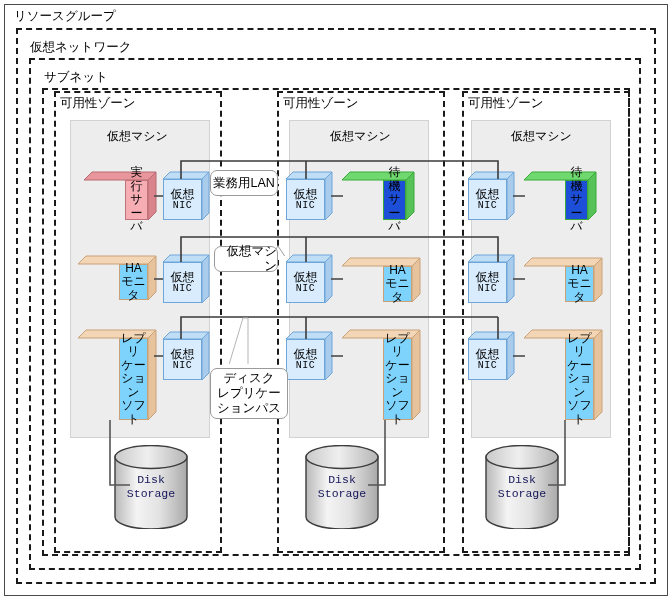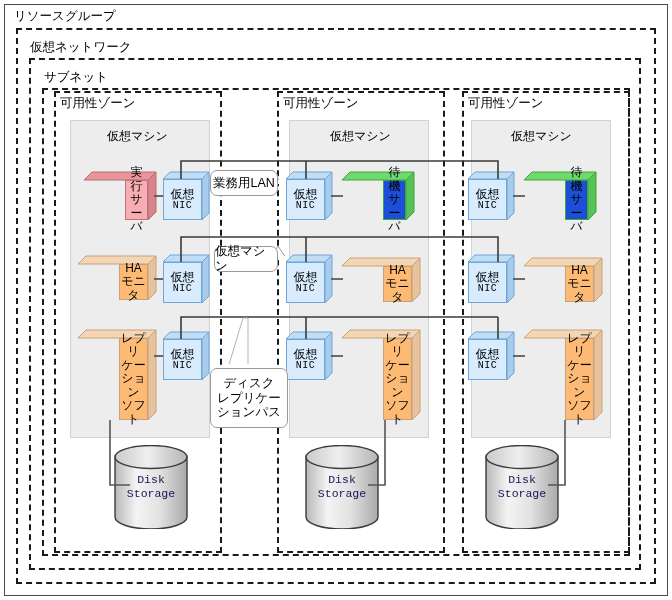--- a/index.html
+++ b/index.html
@@ -72,21 +72,21 @@
   .box3d .top{
     position:absolute;
     left:0;top:0;width:100%;height:100%;
     z-index:1;
   }
   .box3d svg{position:absolute;left:0;top:0;overflow:visible;}
 
   
   .c-red   .face{background:#f6aeb4;border-color:#c0737a;}
   .c-green .face{background:#1d4ed8;border-color:#3aa93a;}
-  .c-beige .face{background:#fdba74;border-color:#c9a179;}
+  .c-beige .face{background:#7dd3fc;border-color:#c9a179;}
 
   
   .nic{
     position:absolute;
   }
   .nic .face{
     position:absolute;
     left:0;top:7px;right:7px;bottom:0;
     background:#d8ecfd;
     border:1px solid #6fa6d9;
@@ -116,21 +116,21 @@
     pointer-events:none;
   }
 
   
   .callout{
     position:absolute;
     background:#ffffff;
     border:1px solid #9a9a9a;
     border-radius:7px;
     display:flex;align-items:center;justify-content:center;
-    text-align:left;
+    text-align:right;
     font-size:12.5px;
     color:#000;
     line-height:1.18;
     box-sizing:border-box;
     z-index:6;
   }
 
   
   #wires{position:absolute;left:0;top:0;width:672px;height:600px;z-index:2;pointer-events:none;}
   #wires-top{position:absolute;left:0;top:0;width:672px;height:600px;z-index:5;pointer-events:none;}
@@ -472,19 +472,19 @@
   </svg>
 
   <div class="callout" style="left:210px;top:170px;width:68px;height:26px;">
     <span>業務用LAN</span>
   </div>
 
   <div class="callout" style="left:214px;top:246px;width:64px;height:26px;">
     <span>仮想マシン</span>
   </div>
 
-  <div class="callout" style="left:210px;top:368px;width:78px;height:60px;flex-direction:column;">
+  <div class="callout" style="left:210px;top:368px;width:78px;height:51px;flex-direction:column;">
     <span>ディスク</span>
     <span>レプリケー</span>
     <span>ションパス</span>
   </div>
 
 </div>
 
 </body></html>

